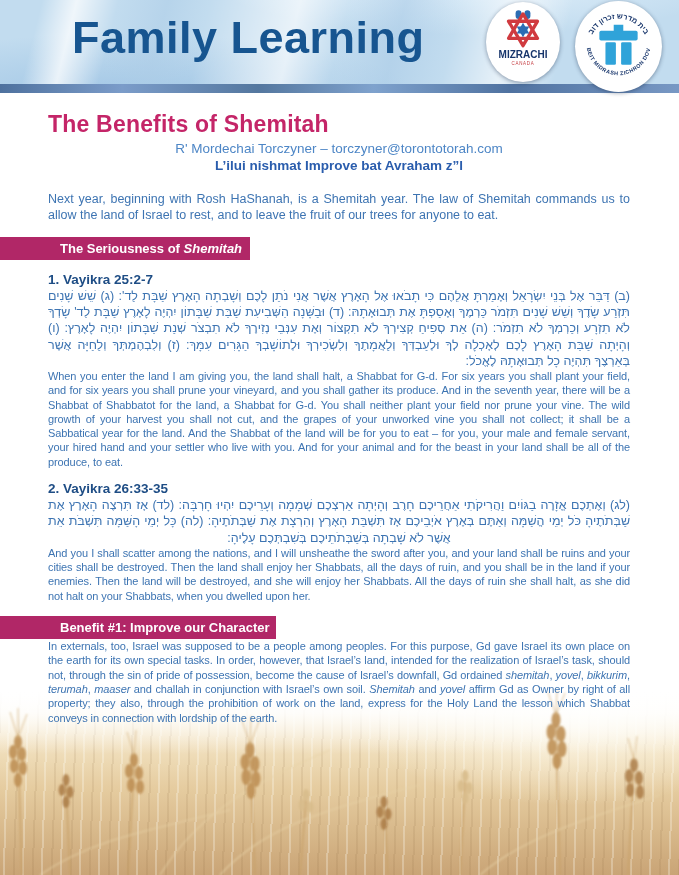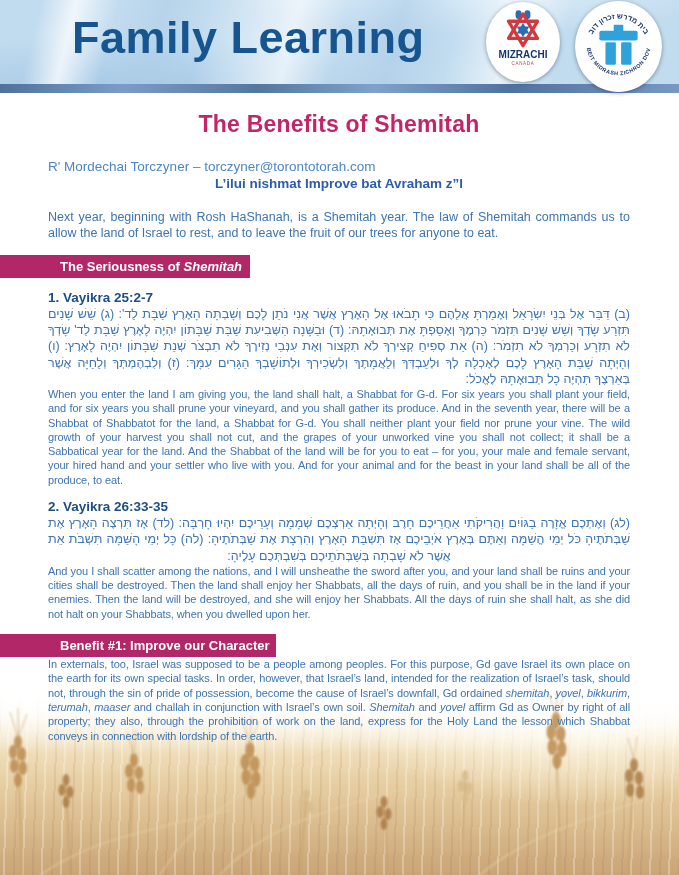--- a/index.html
+++ b/index.html
@@ -27,22 +27,22 @@
   .steel-band{
     width:679px;height:9px;
     background:linear-gradient(90deg,#4e719e 0%,#7b9cc9 18%,#54779f 38%,#7fa2cd 55%,#4f72a0 75%,#7898c4 100%);
   }
   .logo{position:absolute;background:#ffffff;border-radius:50%;box-shadow:0 1px 4px rgba(20,40,70,.45);z-index:5;}
   .logo-mizrachi{left:486px;top:2px;width:74px;height:80px;}
   .logo-tt{left:575px;top:1px;width:87px;height:91px;}
   .logo svg{width:100%;height:100%;display:block;}
   
   .content{position:relative;z-index:2;padding:14px 49px 0 48px;}
-  .doc-title{margin:4px 0 0;text-align:center;font-size:23px;font-weight:bold;color:#c42568;letter-spacing:.2px;}
-  .byline{margin:21px 0 0;text-align:left;font-size:13.5px;color:#4d86c6;}
+  .doc-title{margin:4px 0 0;font-size:23px;font-weight:bold;color:#c42568;letter-spacing:.2px;}
+  .byline{margin:3px 0 0;text-align:center;font-size:13.5px;color:#4d86c6;}
   .dedication{margin:2px 0 0;text-align:center;font-size:13.5px;font-weight:bold;color:#2a5dad;}
   .intro{margin:19px 0 0;font-size:12.5px;line-height:1.27;color:#3d74b2;text-align:justify;}
   .section-bar{
     box-sizing:border-box;margin:13px 0 0 -48px;padding-left:60px;height:23px;line-height:23px;
     background:#b12767;color:#ffffff;font-size:13px;font-weight:bold;
   }
   .src-heading{margin:12px 0 1px;font-size:13.5px;font-weight:bold;color:#1e4d85;}
   .hebrew{margin:0;direction:rtl;unicode-bidi:embed;text-align:justify;font-size:12.5px;line-height:1.3;color:#3d74b2;}
   .hebrew-center-last{text-align-last:center;}
   .english{margin:0;font-size:11px;line-height:1.3;letter-spacing:-.1px;color:#3d74b2;text-align:justify;}

